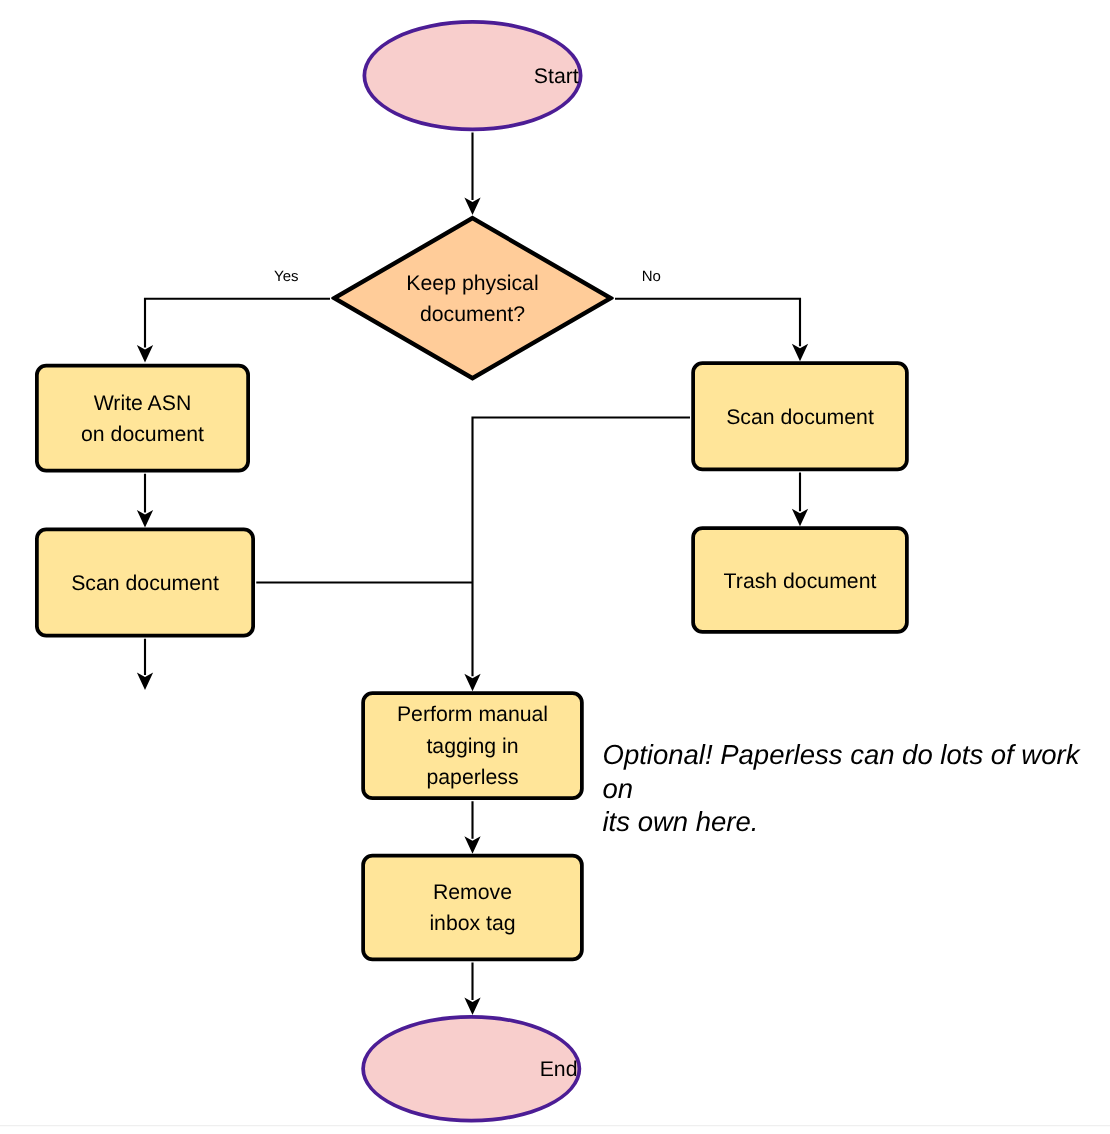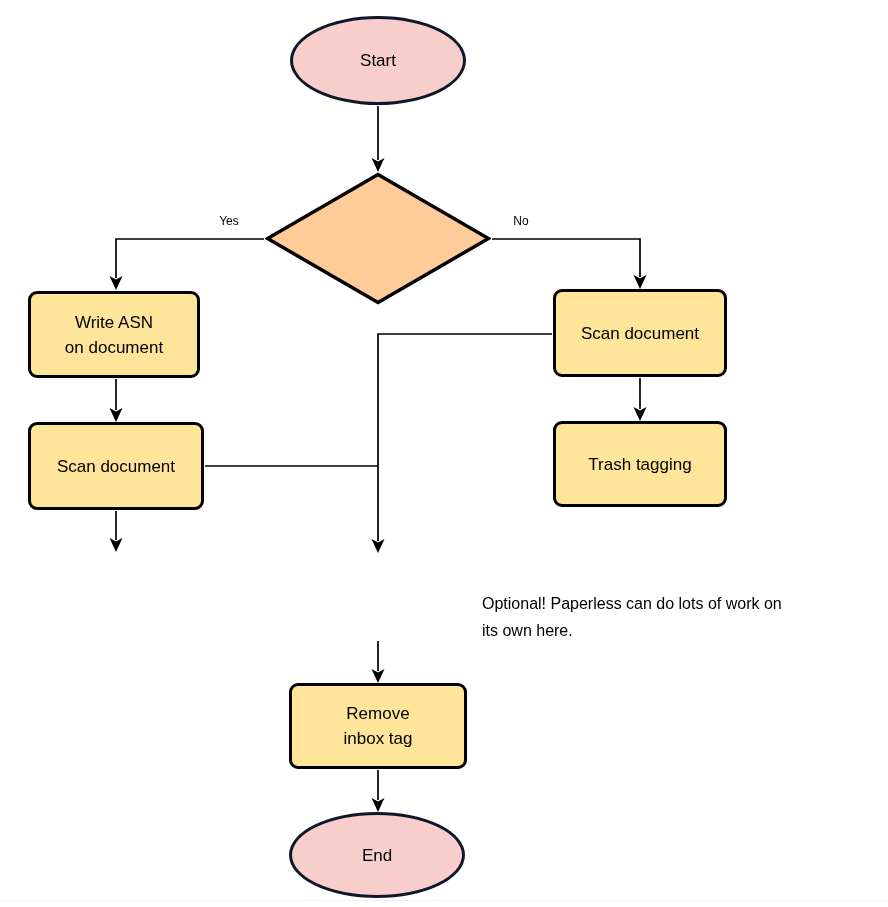--- a/index.html
+++ b/index.html
@@ -26,22 +26,23 @@
     align-items: center;
     justify-content: center;
     text-align: center;
     box-sizing: border-box;
     font-size: 17px;
     line-height: 25px;
     white-space: pre-line;
   }
   .terminal {
     background: #F8CECC;
-    border: 3px solid #0f172a;
+    border: 3px solid #4c1d95;
     border-radius: 50%;
+    justify-content: flex-end;
   }
   .process {
     background: #FFE599;
     border: 3px solid #000000;
     border-radius: 9px;
   }
   .decision-wrap {
     position: absolute;
     display: flex;
     align-items: center;
@@ -56,21 +57,22 @@
     white-space: pre-line;
   }
   .edge-label {
     position: absolute;
     font-size: 12px;
     line-height: 18px;
     text-align: center;
   }
   .note {
     position: absolute;
-    font-size: 16px;
+    font-style: italic;
+    font-size: 22px;
     line-height: 27px;
     white-space: pre-line;
   }
   .bottom-line {
     position: absolute;
     left: 0; top: 900px;
     width: 888px; height: 1px;
     background: #efefef;
   }
   .lbl { white-space: pre-line; }
@@ -113,43 +115,50 @@
   </svg>
 
   <div class="node terminal" style="left:290px; top:16px; width:176px; height:89px;">
     <span class="lbl">Start</span>
   </div>
 
   <div class="decision-wrap" style="left:265px; top:172px; width:226px; height:133px;">
     <svg width="226" height="133" viewBox="0 0 226 133">
       <polygon points="113,2.5 223.5,66.5 113,130.5 2.5,66.5" stroke="#000000" stroke-width="3.5" fill="#FFCC99"></polygon>
     </svg>
+    <span class="decision-lbl">Keep physical
+document?</span>
   </div>
 
   <div class="edge-label" style="left:210px; top:212px; width:38px;">Yes</div>
   <div class="edge-label" style="left:504px; top:212px; width:34px;">No</div>
 
   <div class="node process" style="left:28px; top:291px; width:172px; height:87px;">
     <span class="lbl">Write ASN
 on document</span>
   </div>
 
   <div class="node process" style="left:28px; top:422px; width:176px; height:88px;">
     <span class="lbl">Scan document</span>
   </div>
 
 
   <div class="node process" style="left:553px; top:289px; width:174px; height:88px;">
     <span class="lbl">Scan document</span>
   </div>
 
   <div class="node process" style="left:553px; top:421px; width:174px; height:86px;">
-    <span class="lbl">Trash tagging</span>
+    <span class="lbl">Trash document</span>
   </div>
 
+  <div class="node process" style="left:289px; top:553px; width:178px; height:87px;">
+    <span class="lbl">Perform manual
+tagging in
+paperless</span>
+  </div>
 
   <div class="note" style="left:482px; top:590px; width:404px;">Optional! Paperless can do lots of work on
 its own here.</div>
 
   <div class="node process" style="left:289px; top:683px; width:178px; height:86px;">
     <span class="lbl">Remove
 inbox tag</span>
   </div>
 
   <div class="node terminal" style="left:289px; top:812px; width:176px; height:86px;">

